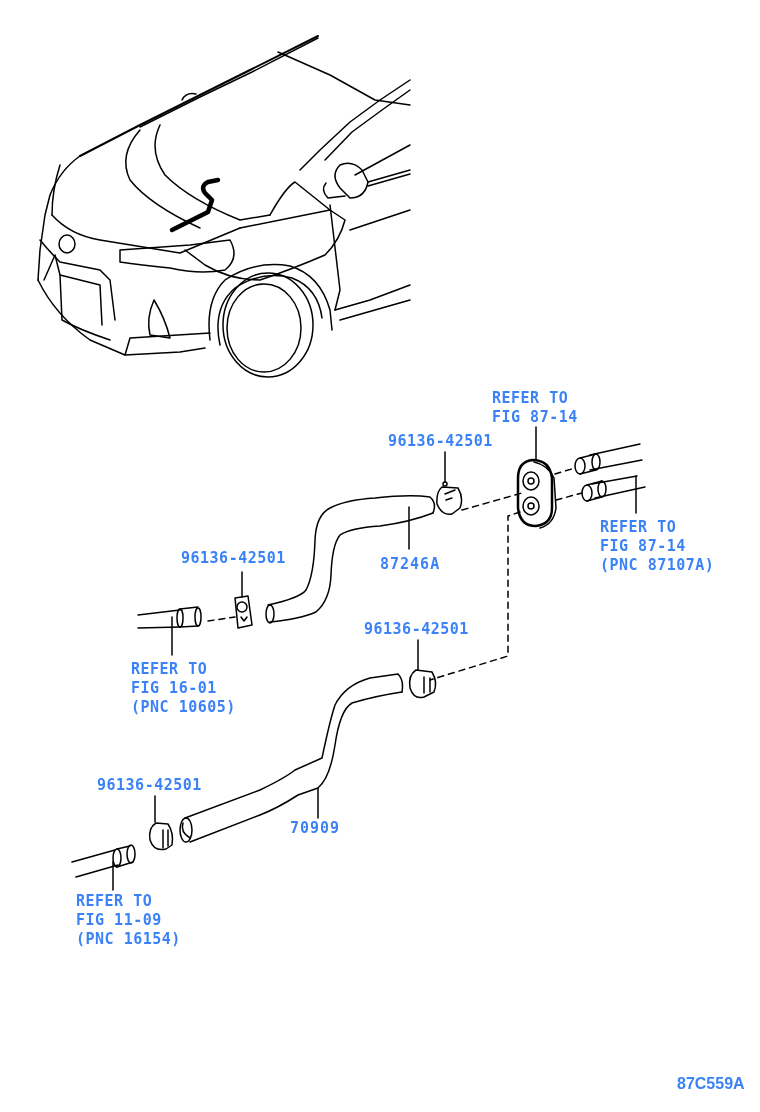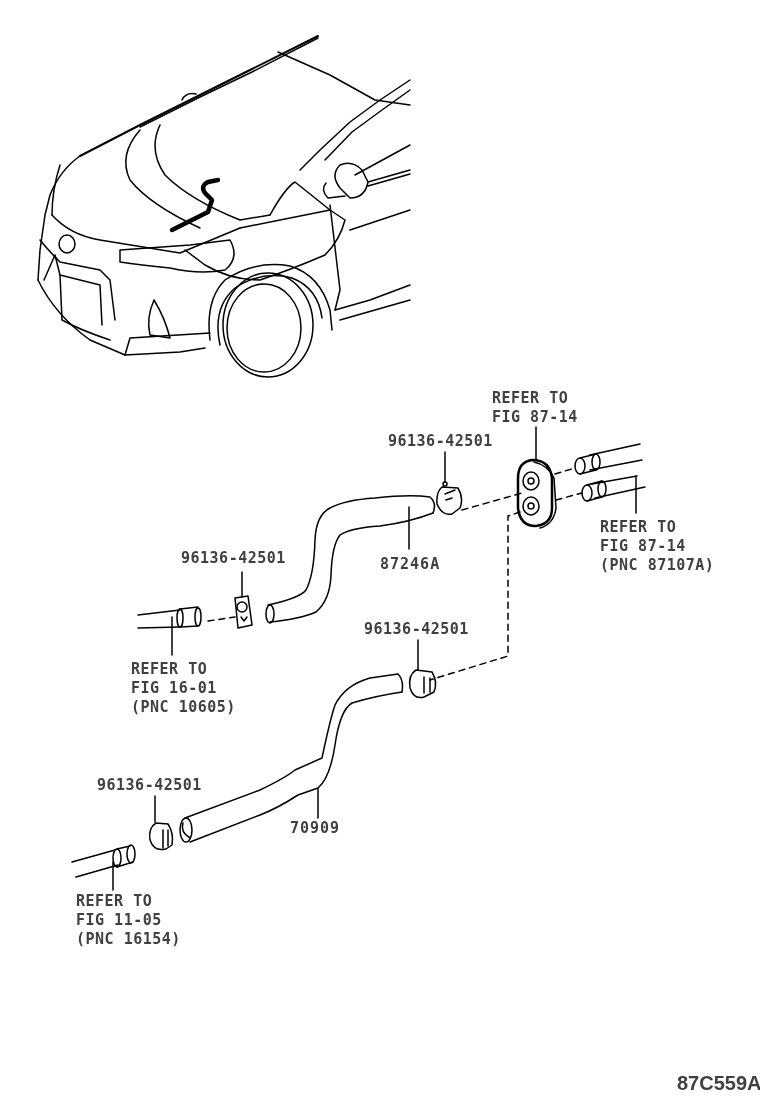--- a/index.html
+++ b/index.html
@@ -4,26 +4,26 @@
 <style>
   html, body { margin:0; padding:0; background:#ffffff; }
   body { width:760px; height:1112px; position:relative; overflow:hidden; }
   svg.art { position:absolute; left:0; top:0; }
   .lbl {
     position:absolute;
     font-family:"DejaVu Sans Mono", "Liberation Mono", monospace;
     font-weight:bold;
     font-size:15px;
     line-height:19px;
-    color:#404040;
+    color:#3b82f6;
     white-space:pre;
     letter-spacing:0.5px;
   }
   .lbl.big { font-size:15px; letter-spacing:1px; }
-  .lbl.small { font-family:"Liberation Sans", sans-serif; font-size:20px; font-weight:bold; letter-spacing:0; }
+  .lbl.small { font-family:"Liberation Sans", sans-serif; font-size:16px; font-weight:bold; letter-spacing:0; }
 </style>
 </head>
 <body>
 
 <svg class="art" width="760" height="1112" viewBox="0 0 760 1112" fill="none" stroke="#000" stroke-width="1.5" stroke-linecap="round" stroke-linejoin="round">
 
   <g>
 
     <path d="M80 156 L140 125 L200 95 L250 70 L318 36" stroke-width="2"></path>
     <path d="M140 127 L200 97 L252 72 L318 38"></path>
@@ -178,15 +178,15 @@
 <div class="lbl big" style="left:380px;top:555px;">87246A</div>
 
 <div class="lbl" style="left:364px;top:620px;">96136-42501</div>
 
 <div class="lbl" style="left:131px;top:660px;"><div>REFER TO</div><div>FIG 16-01</div><div>(PNC 10605)</div></div>
 
 <div class="lbl" style="left:97px;top:776px;">96136-42501</div>
 
 <div class="lbl big" style="left:290px;top:819px;">70909</div>
 
-<div class="lbl" style="left:76px;top:892px;"><div>REFER TO</div><div>FIG 11-05</div><div>(PNC 16154)</div></div>
+<div class="lbl" style="left:76px;top:892px;"><div>REFER TO</div><div>FIG 11-09</div><div>(PNC 16154)</div></div>
 
 <div class="lbl small" style="left:677px;top:1074px;">87C559A</div>
 
 </body></html>

